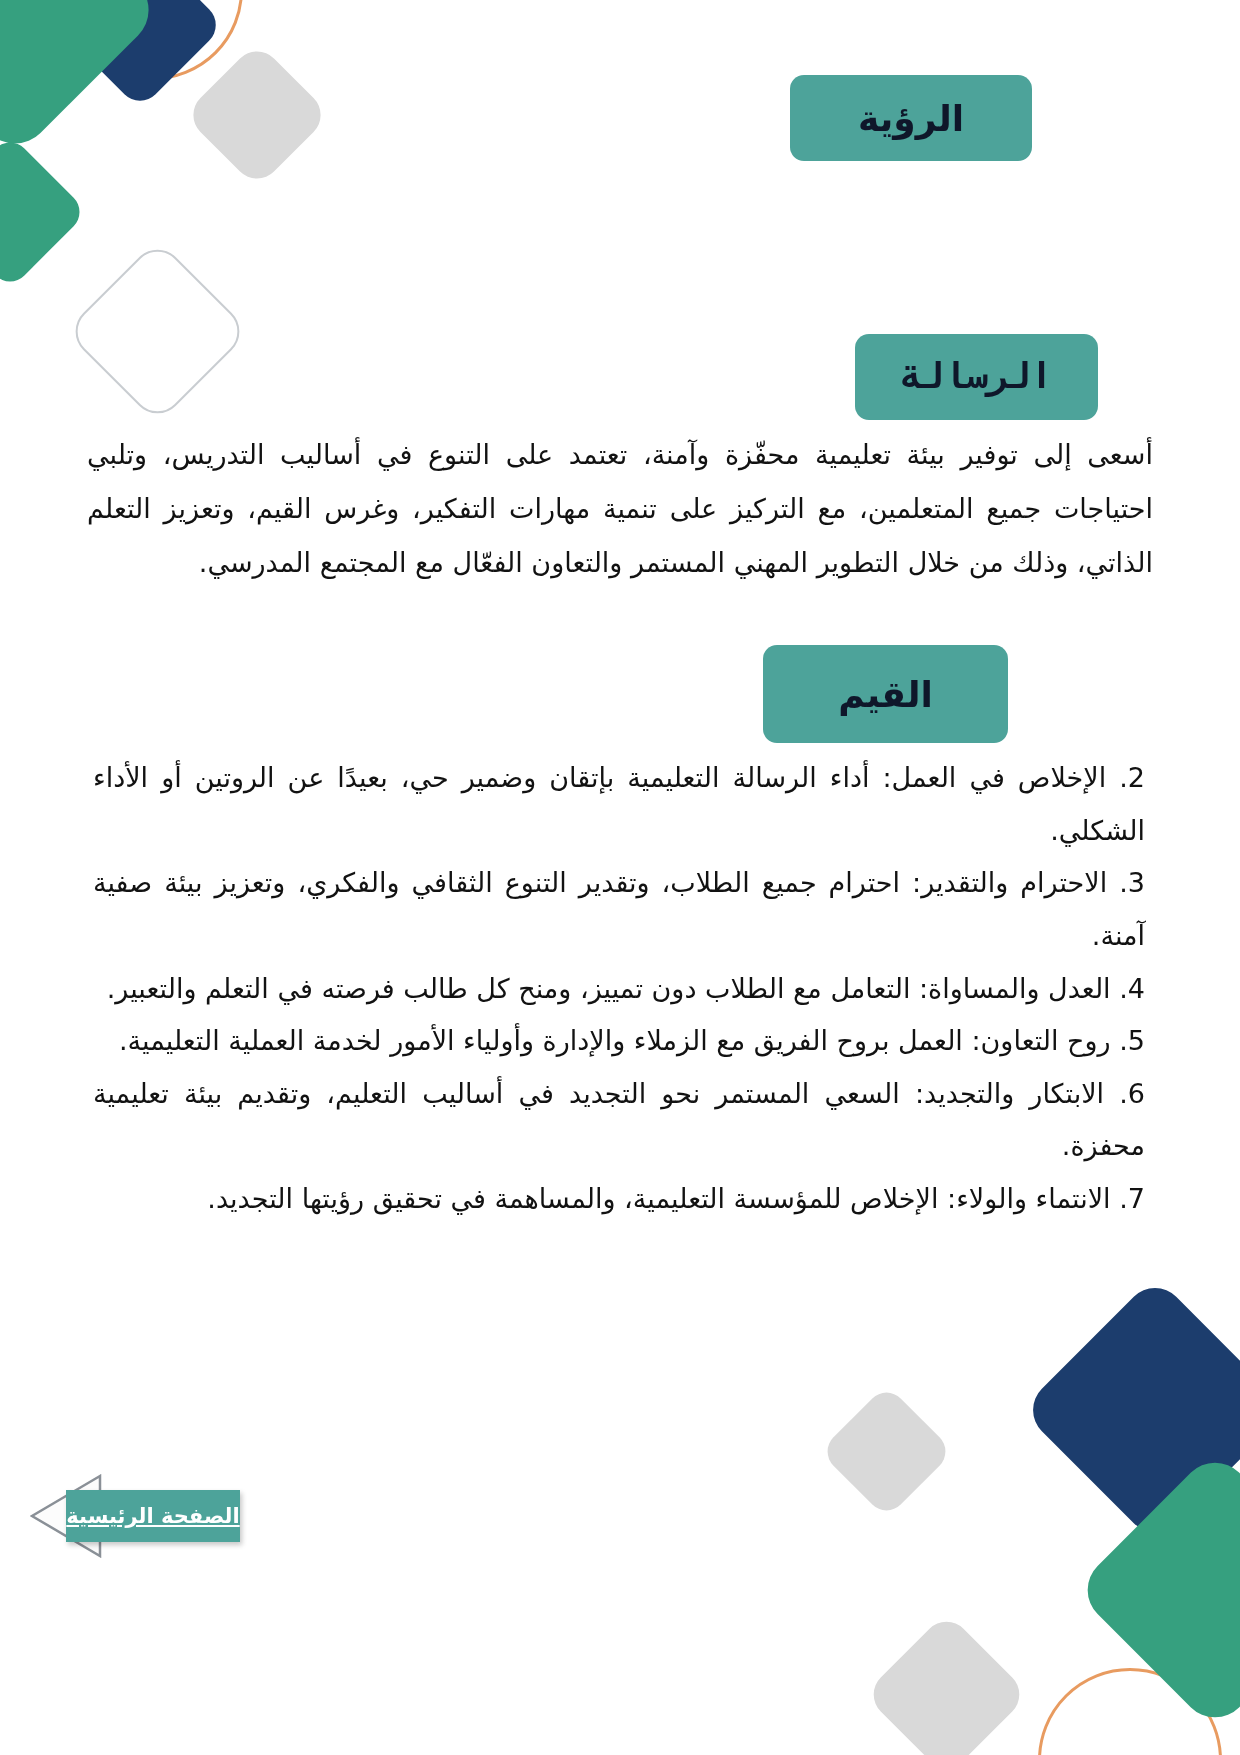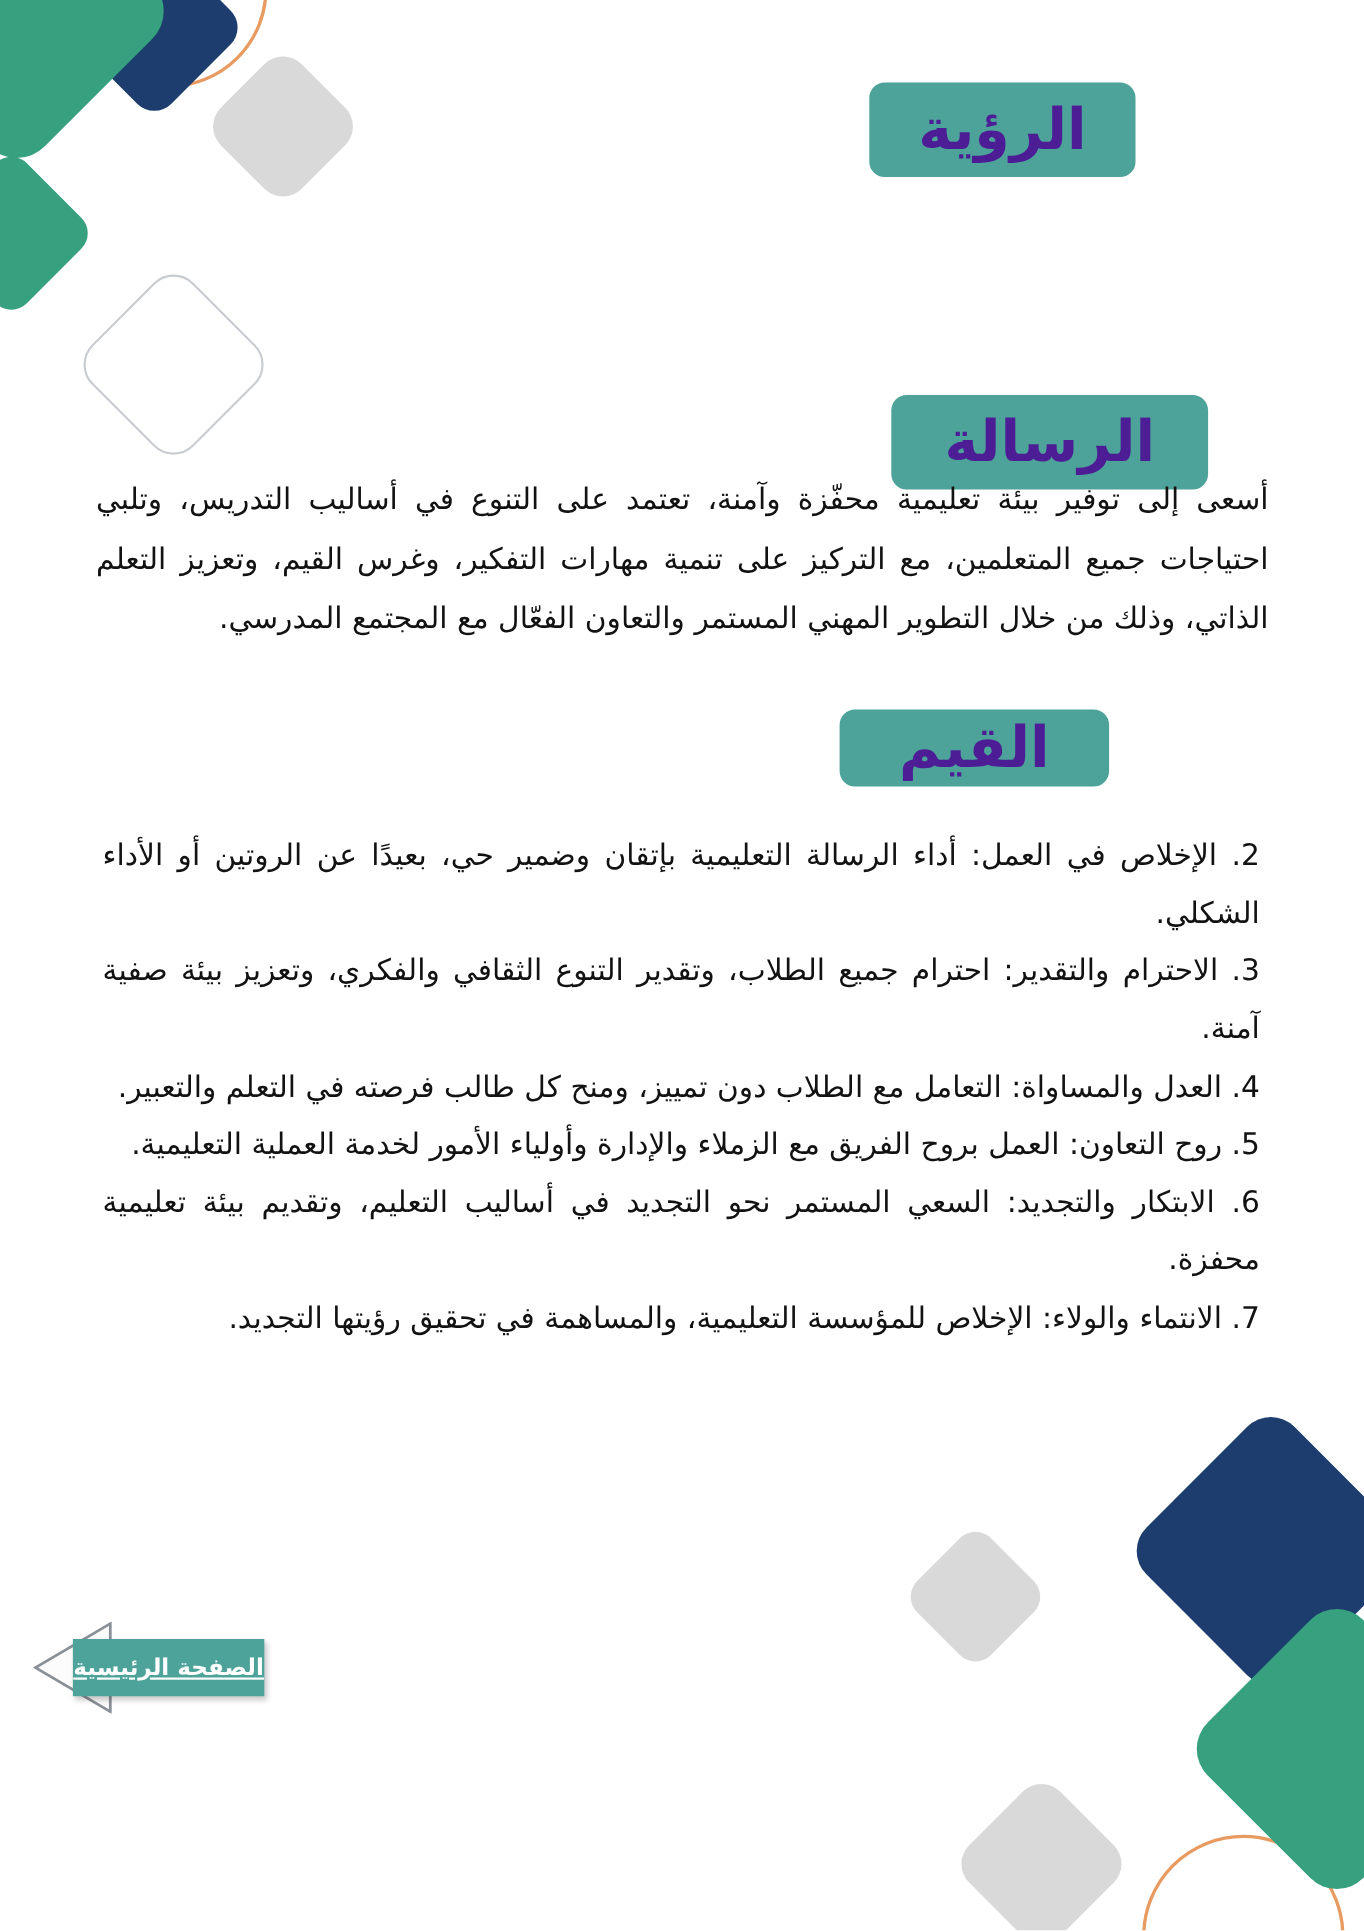--- a/index.html
+++ b/index.html
@@ -26,29 +26,29 @@
     border:3px solid var(--orange,#E89B60);
     border-radius:50%;
     background:transparent;
   }
 
   
   .sec-header {
     position:absolute;
     background:var(--teal,#4DA39A);
     border-radius:14px;
-    color:#4c1d95;
+    color:#0f172a;
     display:flex; align-items:center; justify-content:center;
     font-weight:bold;
-    font-size:52px;
+    font-size:36px;
     z-index:3;
   }
   #h-vision  { top:75px;  right:208px; width:242px; height:86px; }
-  #h-mission { top:359px; right:142px; width:288px; height:86px; }
-  #h-values  { top:645px; right:232px; width:245px; height:70px; }
+  #h-mission { top:334px; right:142px; width:243px; height:86px;font-family:Liberation Mono, monospace; }
+  #h-values  { top:645px; right:232px; width:245px; height:98px; }
 
   
   .body-text {
     position:absolute;
     color:#121212;
     font-size:27px;
     line-height:2.0;
     text-align:justify;
     z-index:3;
   }

